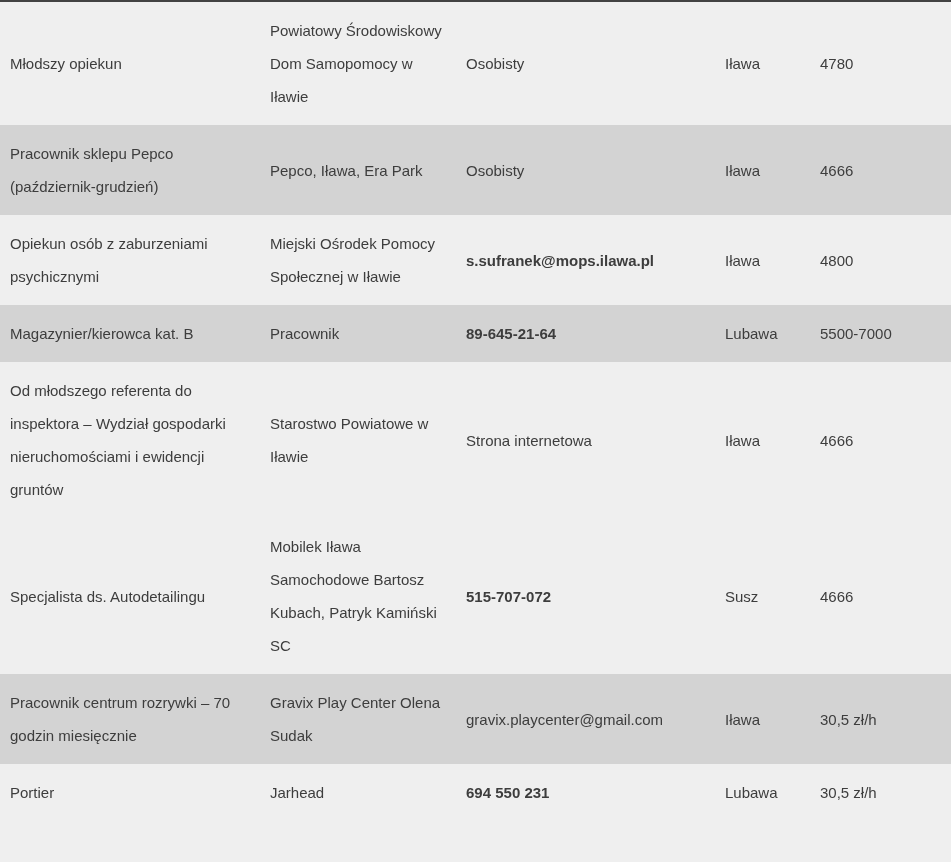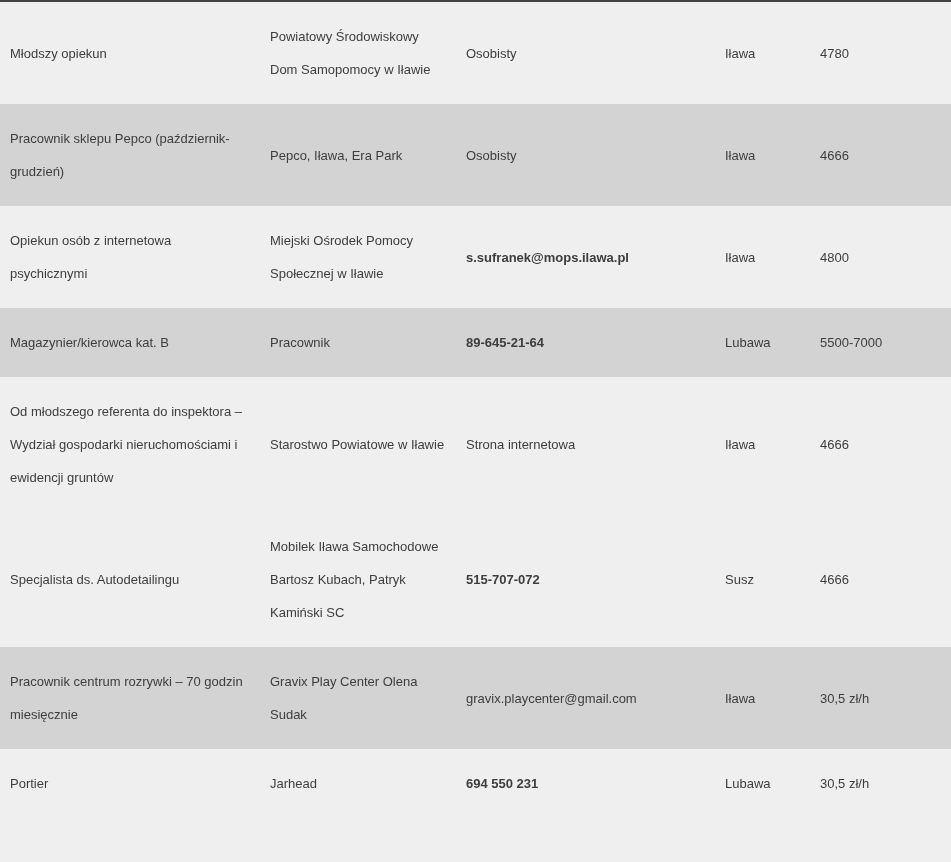--- a/index.html
+++ b/index.html
@@ -26,23 +26,23 @@
     border-collapse: collapse;
     table-layout: fixed;
     border-top: 2px solid var(--top-border);
   }
   col.c-position { width: 260px; }
   col.c-employer { width: 196px; }
   col.c-contact  { width: 259px; }
   col.c-city     { width: 95px; }
   col.c-salary   { width: 141px; }
   td {
-    padding: 18px 10px;
+    padding: 12px 10px;
     vertical-align: middle;
-    font-size: 13px;
+    font-size: 15px;
     line-height: 33px;
     color: var(--text);
     overflow-wrap: break-word;
   }
   tr.light { background: var(--row-light); }
   tr.dark  { background: var(--row-dark); }
   td.bold  { font-weight: 700; margin-top: 35px; }
 </style>
 </head>
 <body>
@@ -65,21 +65,21 @@
     <td>4780</td>
   </tr>
         <tr class="dark">
     <td>Pracownik sklepu Pepco (październik-grudzień)</td>
     <td>Pepco, Iława, Era Park</td>
     <td>Osobisty</td>
     <td>Iława</td>
     <td>4666</td>
   </tr>
         <tr class="light">
-    <td>Opiekun osób z internetowa psychicznymi</td>
+    <td>Opiekun osób z zaburzeniami psychicznymi</td>
     <td>Miejski Ośrodek Pomocy Społecznej w Iławie</td>
     <td class="bold">s.sufranek@mops.ilawa.pl</td>
     <td>Iława</td>
     <td>4800</td>
   </tr>
         <tr class="dark">
     <td>Magazynier/kierowca kat. B</td>
     <td>Pracownik</td>
     <td class="bold">89-645-21-64</td>
     <td>Lubawa</td>

